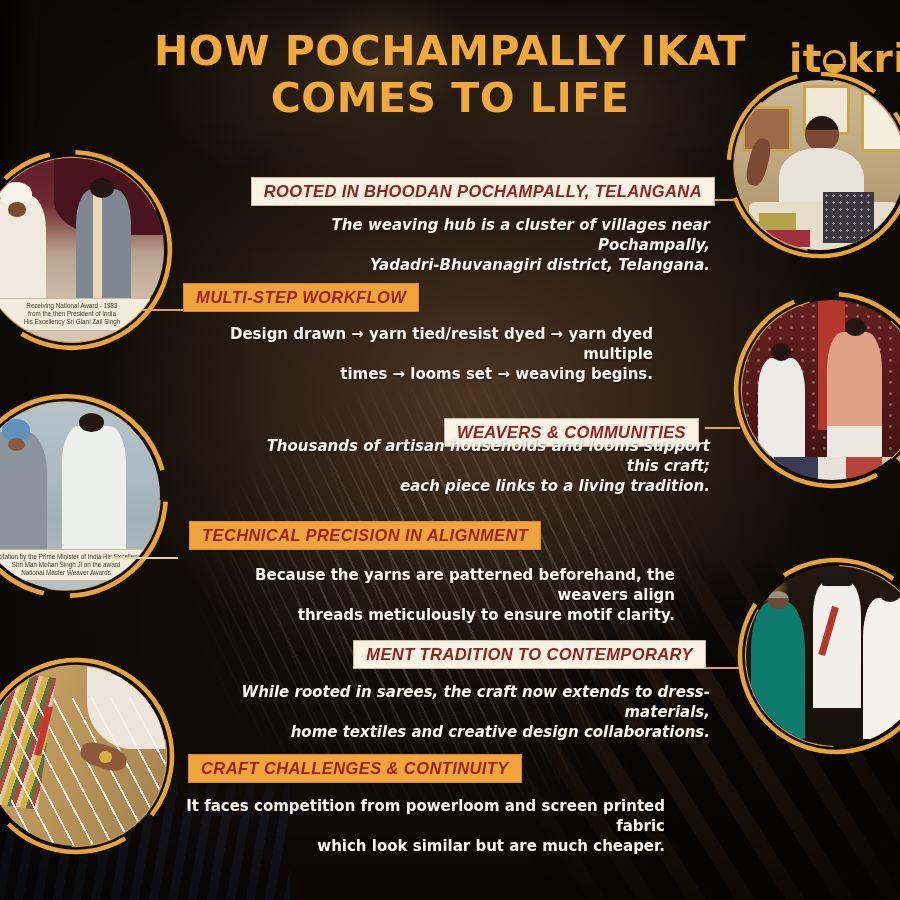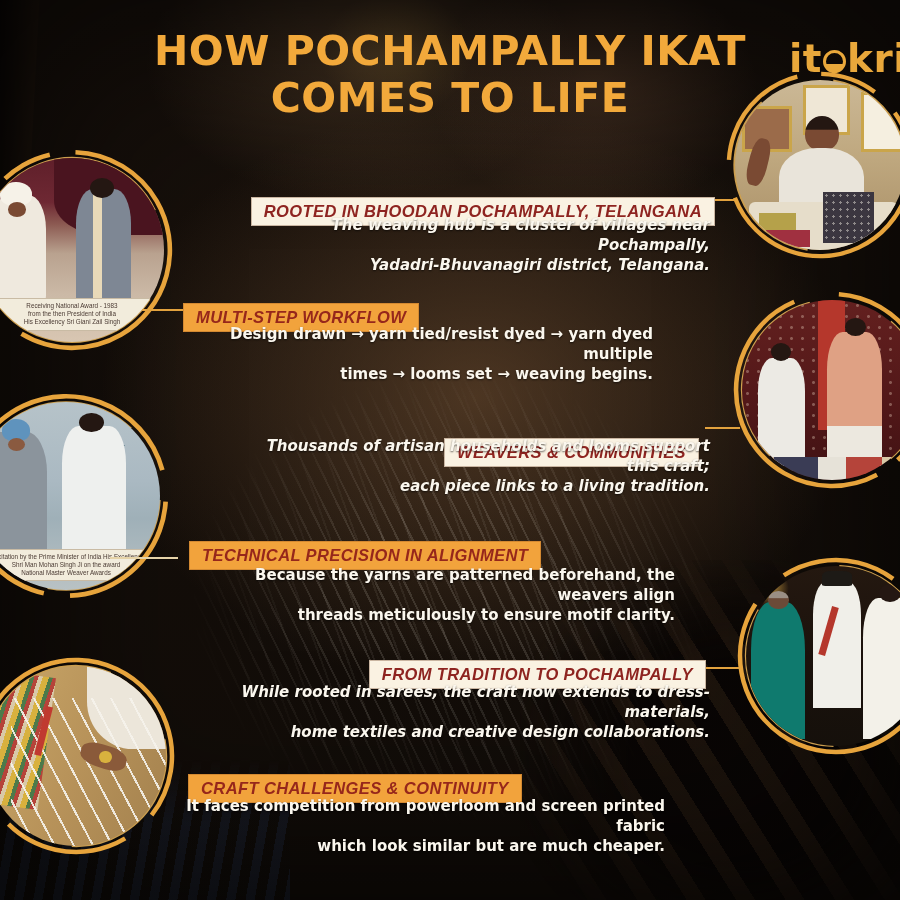--- a/index.html
+++ b/index.html
@@ -39,21 +39,21 @@
   .logo{position:absolute;left:789px;top:36px;z-index:4;display:flex;align-items:center;
     color:#E9A83B;font-weight:800;font-size:39px;letter-spacing:.5px;
     font-family:"DejaVu Sans",sans-serif;}
   .logo .o-glyph{display:inline-block;width:17px;height:17px;margin:6px 1px 0 1px;
     border:3px solid #E9A83B;border-radius:50%;
     background:linear-gradient(to top,#E9A83B 36%,transparent 36%);}
 
   
   .sec-header{position:absolute;z-index:4;white-space:nowrap;
     font:italic 800 16.5px "Liberation Sans",sans-serif;letter-spacing:.4px;
-    padding:4px 12px;color:#8E2420;margin-top:20px;}
+    padding:4px 12px;color:#8E2420;}
   .sec-header.cream{background:#FAF2E2;border:1px solid rgba(110,70,40,.35);}
   .sec-header.orange{background:#F2A33C;color:#96271B;border:1px solid rgba(120,60,20,.25);}
   .sec-body{position:absolute;z-index:4;color:#FBF7EE;
     font:700 15px "DejaVu Sans",sans-serif;line-height:1.32;
     text-shadow:0 1px 2px rgba(0,0,0,.6);text-align:right;}
   .sec-body.right{text-align:right;font-style:italic;}
   .connector{position:absolute;z-index:3;height:2px;background:#E2A23E;}
 
   
   .photo-wrap{position:absolute;z-index:2;}
@@ -181,21 +181,21 @@
     <span>Thousands of artisan households and looms support this craft;</span><br>
     <span>each piece links to a living tradition.</span>
   </div>
 
   <div class="sec-header orange" style="left:189px;top:521px;">TECHNICAL PRECISION IN ALIGNMENT</div>
   <div class="sec-body" style="left:185px;top:566px;width:490px;">
     <span>Because the yarns are patterned beforehand, the weavers align</span><br>
     <span>threads meticulously to ensure motif clarity.</span>
   </div>
 
-  <div class="sec-header cream" style="right:194px;top:640px;">FROM TRADITION TO POCHAMPALLY</div>
+  <div class="sec-header cream" style="right:194px;top:640px;">MENT TRADITION TO CONTEMPORARY</div>
   <div class="sec-body right" style="right:190px;top:683px;width:490px;">
     <span>While rooted in sarees, the craft now extends to dress-materials,</span><br>
     <span>home textiles and creative design collaborations.</span>
   </div>
 
   <div class="sec-header orange" style="left:188px;top:754px;">CRAFT CHALLENGES &amp; CONTINUITY</div>
   <div class="sec-body" style="left:185px;top:797px;width:480px;">
     <span>It faces competition from powerloom and screen printed fabric</span><br>
     <span>which look similar but are much cheaper.</span>
   </div>

